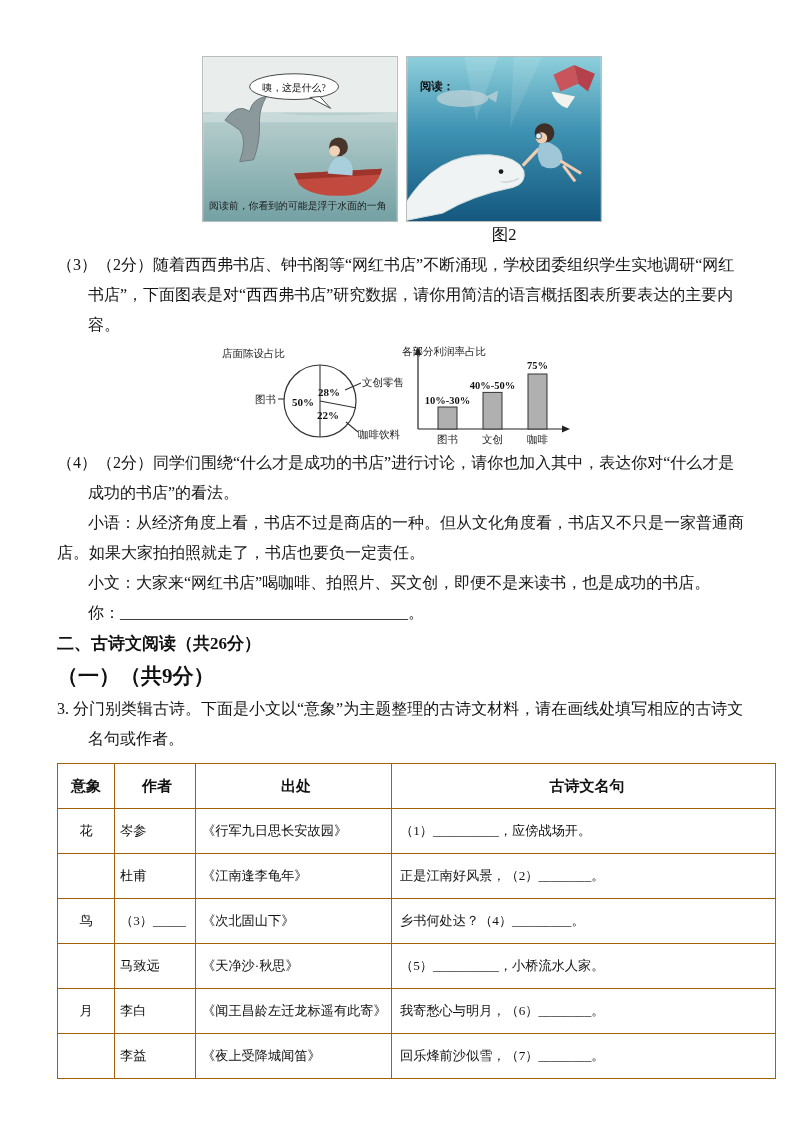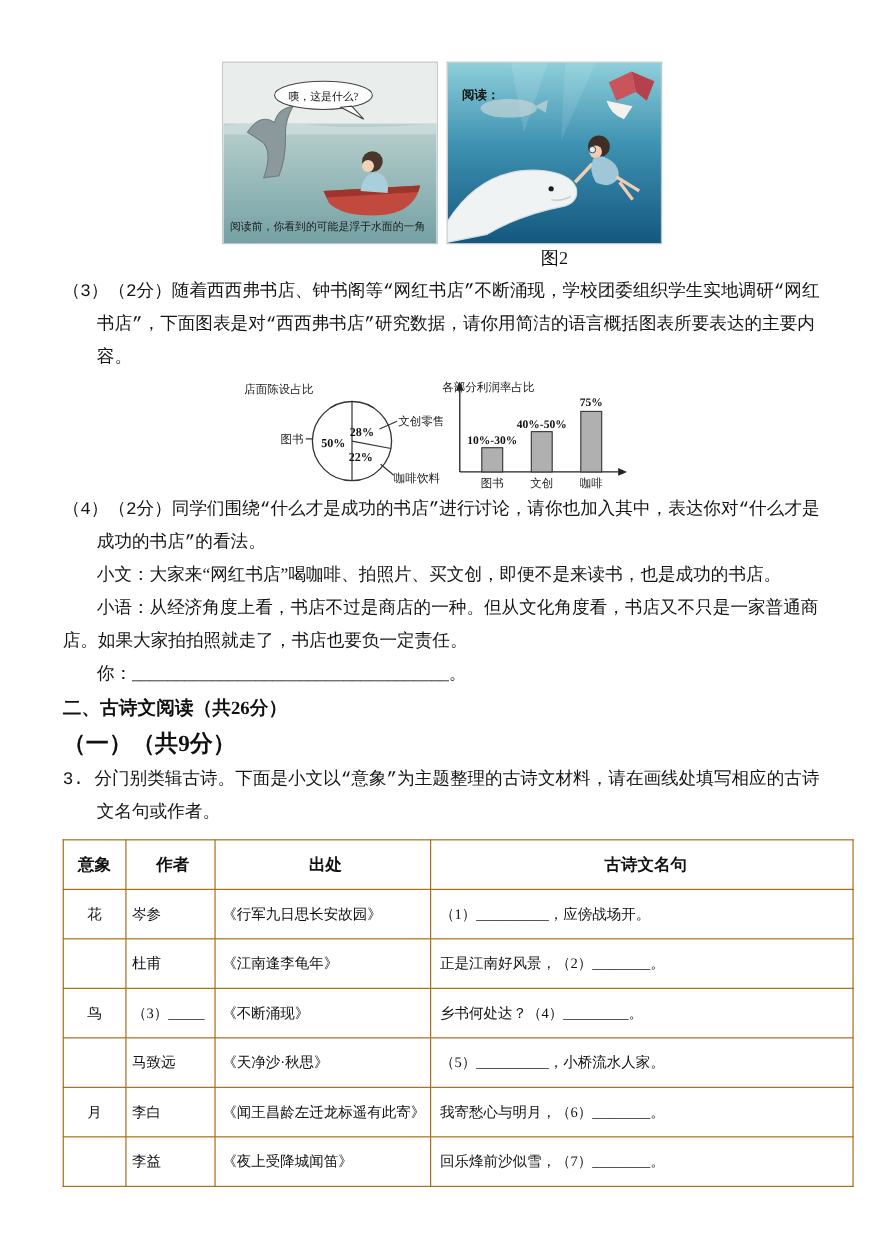--- a/index.html
+++ b/index.html
@@ -9,21 +9,21 @@
   }
   .page{position:relative;width:793px;height:1122px;}
   .content{padding:0 46px 0 57px;}
   
   .figures{display:flex;justify-content:center;gap:8px;margin-top:56px;}
   .figure{width:196px;}
   .figure svg.fig{display:block;width:196px;height:166px;border:1px solid #b9bdbd;box-sizing:border-box;}
   .figcap{text-align:center;font-size:16.5px;line-height:25px;color:#111;}
   
   p{margin:0;font-size:16px;line-height:30px;color:#151515;}
-  .hang{padding-left:31px;text-indent:-31px;margin-top:3px;font-family:Liberation Mono, monospace;}
+  .hang{padding-left:31px;text-indent:-31px;margin-top:3px;}
   .indent{text-indent:31px;}
   .q4{margin-top:1px;}
   h2.sec{margin:0;font-size:17px;line-height:30px;font-weight:bold;margin-top:1px;}
   h3.sub{margin:0;font-size:21px;line-height:30px;font-weight:bold;margin-top:2px;}
   
   .charts{position:relative;height:104px;margin-top:3px;}
   .charts svg{position:absolute;top:0;}
   #pie-chart{left:165px;}
   #bar-chart{left:345px;}
   .ctitle{font-size:10.5px;fill:#222;}
@@ -140,22 +140,22 @@
         <text class="cval" x="45.5" y="61" text-anchor="middle">10%-30%</text>
         <text class="cval" x="90.5" y="46" text-anchor="middle">40%-50%</text>
         <text class="cval" x="135.5" y="26" text-anchor="middle">75%</text>
         <text class="clabel" x="45.5" y="100" text-anchor="middle">图书</text>
         <text class="clabel" x="90.5" y="100" text-anchor="middle">文创</text>
         <text class="clabel" x="135.5" y="100" text-anchor="middle">咖啡</text>
       </svg>
     </div>
 
     <p class="hang q4">（4）（2分）同学们围绕“什么才是成功的书店”进行讨论，请你也加入其中，表达你对“什么才是成功的书店”的看法。</p>
+    <p class="indent">小语：从经济角度上看，书店不过是商店的一种。但从文化角度看，书店又不只是一家普通商店。如果大家拍拍照就走了，书店也要负一定责任。</p>
     <p class="indent">小文：大家来“网红书店”喝咖啡、拍照片、买文创，即便不是来读书，也是成功的书店。</p>
-    <p class="indent">小语：从经济角度上看，书店不过是商店的一种。但从文化角度看，书店又不只是一家普通商店。如果大家拍拍照就走了，书店也要负一定责任。</p>
     <p class="indent">你：____________________________________。</p>
 
     <h2 class="sec">二、古诗文阅读（共26分）</h2>
     <h3 class="sub">（一）（共9分）</h3>
     <p class="hang">3. 分门别类辑古诗。下面是小文以“意象”为主题整理的古诗文材料，请在画线处填写相应的古诗文名句或作者。</p>
 
     <table class="poem">
       <tbody>
           <tr>
         <th class="col-img">意象</th>
@@ -171,21 +171,21 @@
       </tr>
       <tr>
         <td class="col-img"></td>
         <td class="col-auth">杜甫</td>
         <td class="col-src">《江南逢李龟年》</td>
         <td class="col-verse">正是江南好风景，（2）________。</td>
       </tr>
       <tr>
         <td class="col-img">鸟</td>
         <td class="col-auth">（3）_____</td>
-        <td class="col-src">《不断涌现》</td>
+        <td class="col-src">《次北固山下》</td>
         <td class="col-verse">乡书何处达？（4）_________。</td>
       </tr>
       <tr>
         <td class="col-img"></td>
         <td class="col-auth">马致远</td>
         <td class="col-src">《天净沙·秋思》</td>
         <td class="col-verse">（5）__________，小桥流水人家。</td>
       </tr>
       <tr>
         <td class="col-img">月</td>

